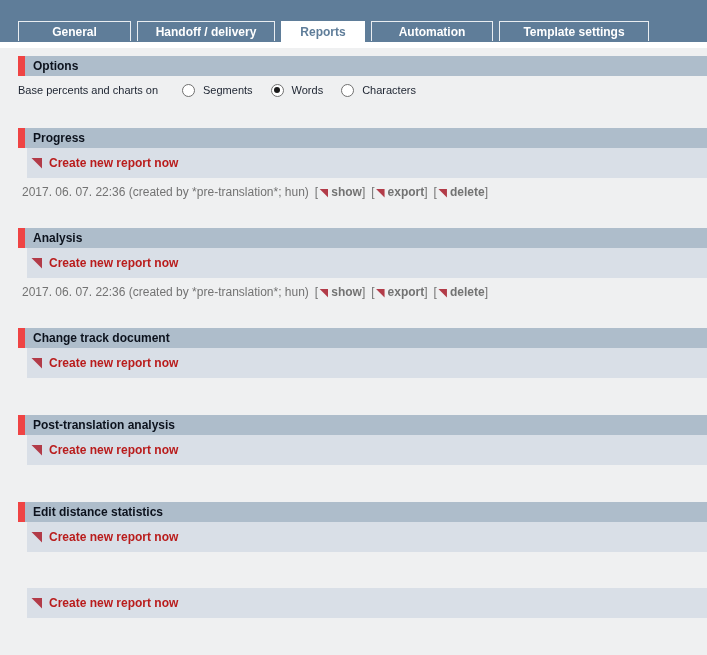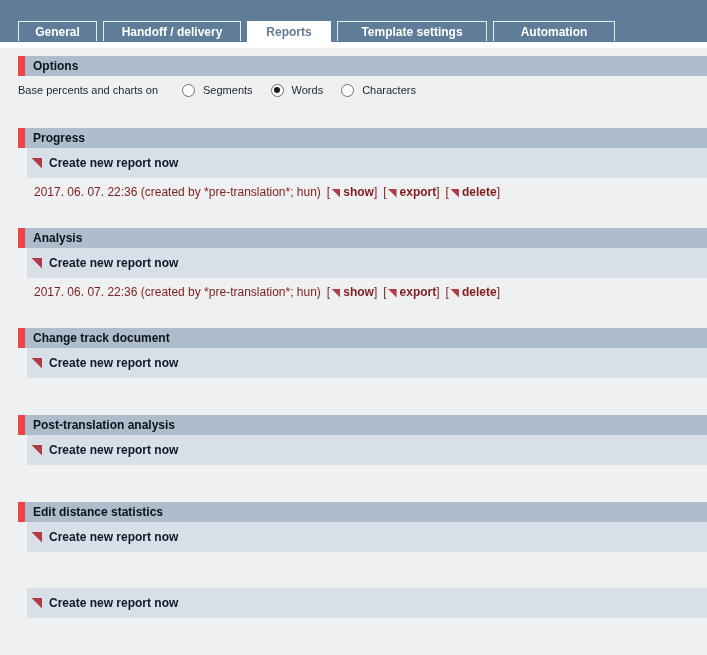--- a/index.html
+++ b/index.html
@@ -29,21 +29,21 @@
     justify-content: center;
     padding: 0 12px;
     border: 1px solid #e9edf1;
     border-bottom: none;
     color: #ffffff;
     font-size: 12px;
     font-weight: bold;
     cursor: default;
     white-space: nowrap;
   }
-  .tab.t0 { width: 79px; }
+  .tab.t0 { width: 113px; }
   .tab.t1 { width: 138px; }
   .tab.t2 { width: 84px; }
   .tab.t3 { width: 122px; }
   .tab.t4 { width: 150px; }
   .tab.active {
     background: #ffffff;
     border-color: #ffffff;
     color: #5f7d99;
     height: 21px;
   }
@@ -100,57 +100,56 @@
     background: #d9dfe7;
     display: flex;
     align-items: center;
     padding-left: 4px;
     gap: 7px;
     cursor: default;
   }
   .create-row .label {
     font-size: 12px;
     font-weight: bold;
-    color: #0f172a;
+    color: #b91c1c;
   }
   .tri {
     width: 11px; height: 11px;
     background: #b23b48;
     clip-path: polygon(0 0, 100% 0, 100% 100%);
     flex: 0 0 auto;
     display: inline-block;
   }
   .tri.small { width: 9px; height: 9px; position: relative; top: 1px; margin: 0 3px 0 1px; }
   .report-line {
     height: 28px;
     display: flex;
     align-items: center;
     padding-left: 22px;
     font-size: 12px;
-    color: #7f1d1d;
+    color: #737373;
     white-space: pre;
-    margin-left: 12px;
   }
   .action { display: inline-flex; align-items: center; margin-left: 6px; cursor: default; }
   .action b { font-weight: bold; }
   .gap-report { height: 22px; }    
   .gap-progress { height: 24px; }  
   .gap-plain { height: 37px; }     
   .gap-plain.last { height: 36px; }
 </style>
 </head>
 <body>
 
 <div class="topbar">
   <div class="tabs">
     <div class="tab t0">General</div>
     <div class="tab t1">Handoff / delivery</div>
     <div class="tab t2 active">Reports</div>
+    <div class="tab t3">Automation</div>
     <div class="tab t4">Template settings</div>
-    <div class="tab t3">Automation</div>
   </div>
 </div>
 
 <div class="white-strip"></div>
 
 <div class="section">
   <div class="section-header options-header">
     <span>Options</span>
   </div>
   <div class="options-row">

